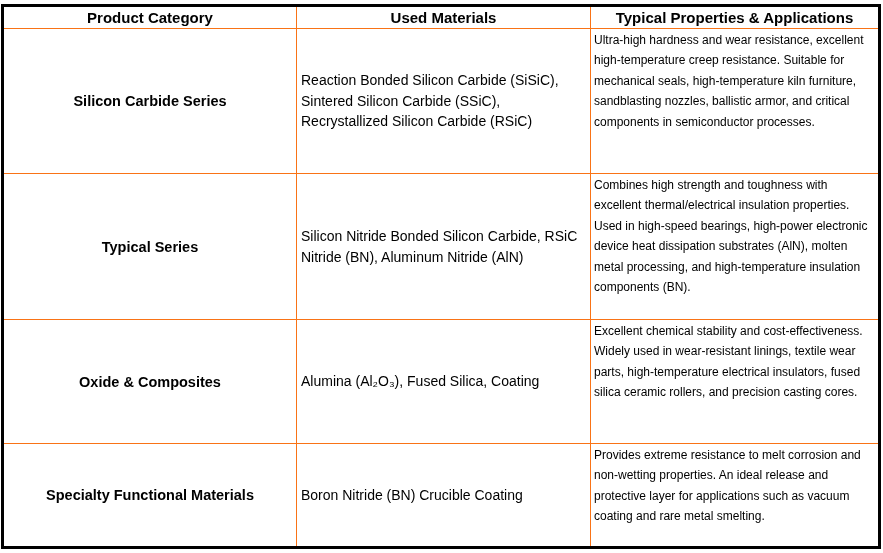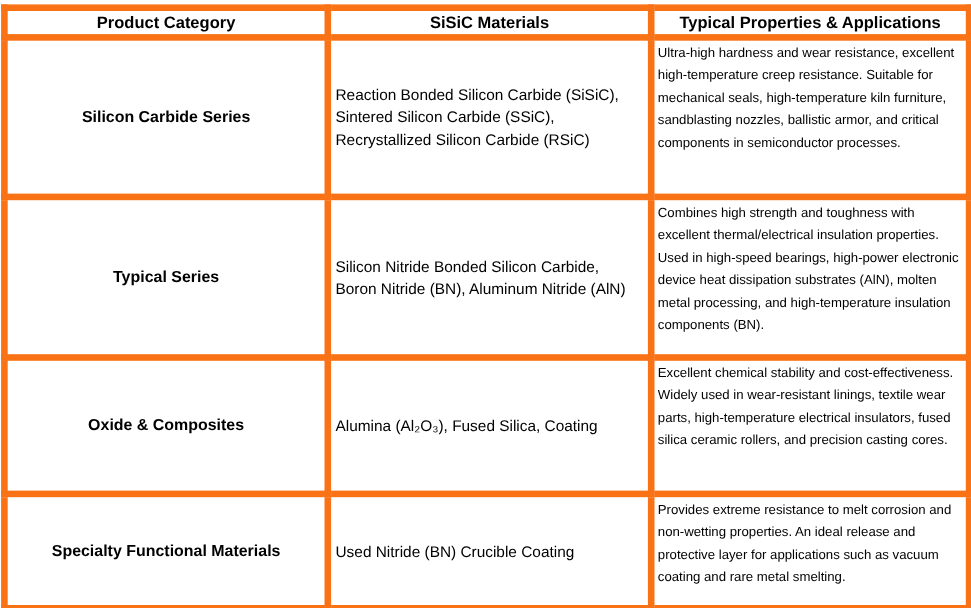--- a/index.html
+++ b/index.html
@@ -18,21 +18,21 @@
   }
   table.product-table {
     border-collapse: collapse;
     table-layout: fixed;
     width: 877px;
     background: #ffffff;
     border: 3px solid #000000;
   }
   table.product-table th,
   table.product-table td {
-    border: 6px solid #f97316;
+    border: 1px solid #f97316;
     overflow: hidden;
     box-sizing: border-box;
   }
   col.c1 { width: 294px; }
   col.c2 { width: 294px; }
   col.c3 { width: 289px; }
 
   th.header-cell {
     height: 23px;
     font-size: 15px;
@@ -74,40 +74,40 @@
 <div class="table-wrap">
   <table class="product-table">
     <colgroup>
       <col class="c1">
         <col class="c2">
         <col class="c3">
     </colgroup>
     <thead>
       <tr class="header-row">
         <th class="header-cell">Product Category</th>
-        <th class="header-cell">SiSiC Materials</th>
+        <th class="header-cell">Used Materials</th>
         <th class="header-cell">Typical Properties &amp; Applications</th>
       </tr>
     </thead>
     <tbody>
       <tr class="row-1">
         <td class="category-cell">Silicon Carbide Series</td>
         <td class="materials-cell">Reaction Bonded Silicon Carbide (SiSiC), Sintered Silicon Carbide (SSiC), Recrystallized Silicon Carbide (RSiC)</td>
         <td class="properties-cell">Ultra-high hardness and wear resistance, excellent high-temperature creep resistance. Suitable for mechanical seals, high-temperature kiln furniture, sandblasting nozzles, ballistic armor, and critical components in semiconductor processes.</td>
       </tr>
       <tr class="row-2">
         <td class="category-cell">Typical Series</td>
-        <td class="materials-cell">Silicon Nitride Bonded Silicon Carbide, Boron Nitride (BN), Aluminum Nitride (AlN)</td>
+        <td class="materials-cell">Silicon Nitride Bonded Silicon Carbide, RSiC Nitride (BN), Aluminum Nitride (AlN)</td>
         <td class="properties-cell">Combines high strength and toughness with excellent thermal/electrical insulation properties. Used in high-speed bearings, high-power electronic device heat dissipation substrates (AlN), molten metal processing, and high-temperature insulation components (BN).</td>
       </tr>
       <tr class="row-3">
         <td class="category-cell">Oxide &amp; Composites</td>
         <td class="materials-cell">Alumina (Al₂O₃), Fused Silica, Coating</td>
         <td class="properties-cell">Excellent chemical stability and cost-effectiveness. Widely used in wear-resistant linings, textile wear parts, high-temperature electrical insulators, fused silica ceramic rollers, and precision casting cores.</td>
       </tr>
       <tr class="row-4">
         <td class="category-cell">Specialty Functional Materials</td>
-        <td class="materials-cell">Used Nitride (BN) Crucible Coating</td>
+        <td class="materials-cell">Boron Nitride (BN) Crucible Coating</td>
         <td class="properties-cell">Provides extreme resistance to melt corrosion and non-wetting properties. An ideal release and protective layer for applications such as vacuum coating and rare metal smelting.</td>
       </tr>
     </tbody>
   </table>
 </div>
 
 </body></html>

